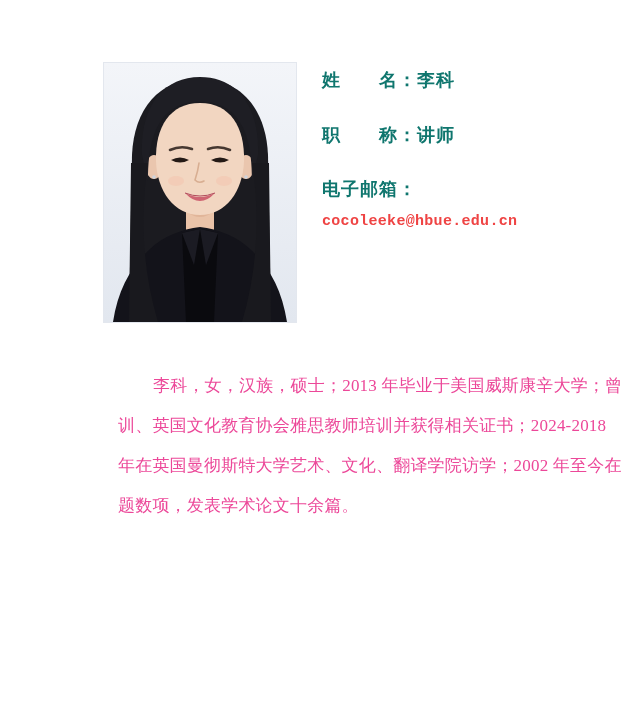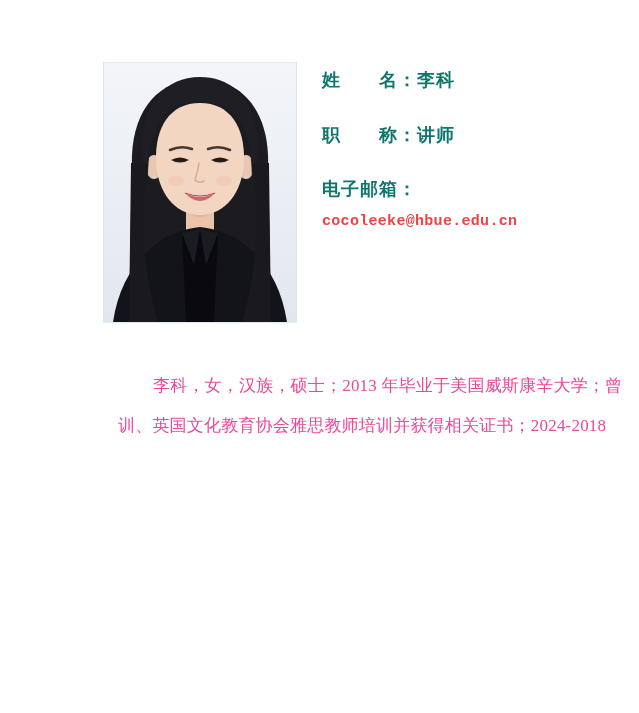--- a/index.html
+++ b/index.html
@@ -104,15 +104,17 @@
     <span>职　　称：</span><span>讲师</span>
   </div>
 
   <div class="field row-email-label">电子邮箱：</div>
   <div class="field row-email-value">cocoleeke@hbue.edu.cn</div>
 
 
   <div class="bio">
     <div class="bio-line first">李科，女，汉族，硕士；2013 年毕业于美国威斯康辛大学；曾</div>
     <div class="bio-line">训、英国文化教育协会雅思教师培训并获得相关证书；2024-2018</div>
+    <div class="bio-line">年在英国曼彻斯特大学艺术、文化、翻译学院访学；2002 年至今在</div>
+    <div class="bio-line">题数项，发表学术论文十余篇。</div>
   </div>
 
 </div>
 
 </body></html>

